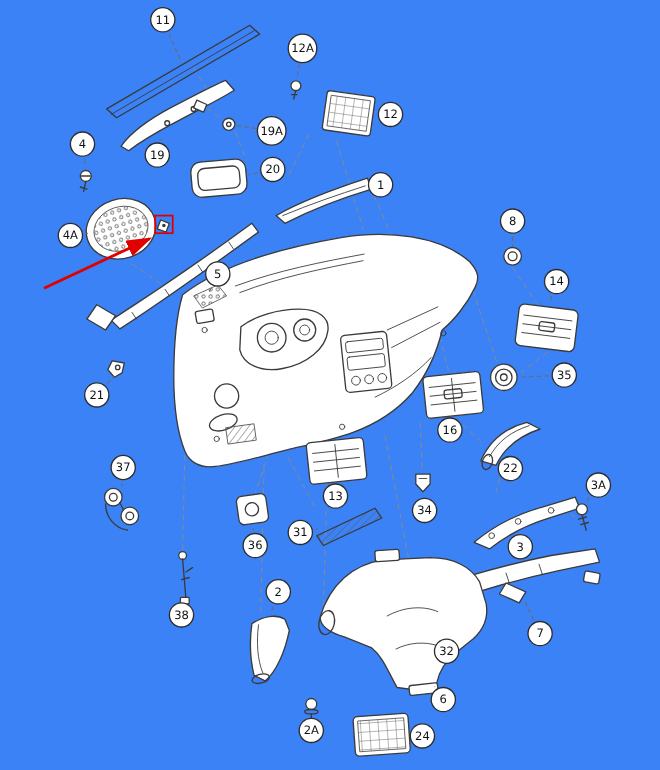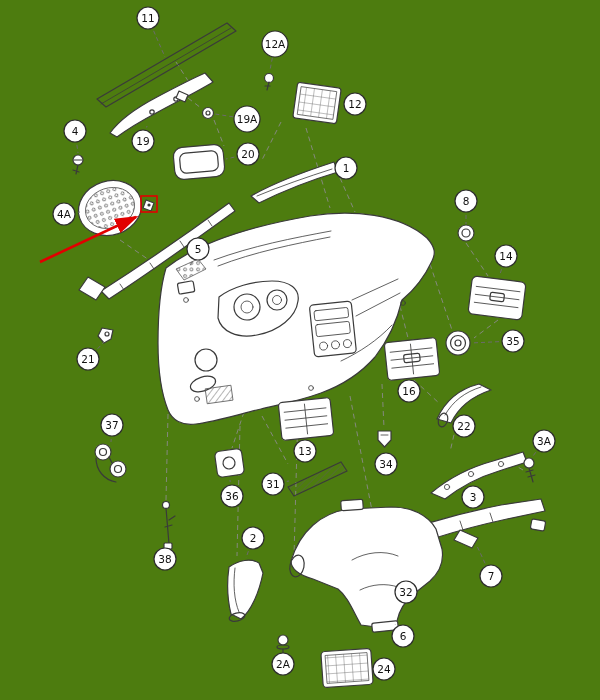--- a/index.html
+++ b/index.html
@@ -1,16 +1,16 @@
 <!DOCTYPE html>
 <html><head>
 <meta charset="utf-8">
 <style>
   html,body{margin:0;padding:0;background:#ffffff;}
-  .stage{position:relative;width:600px;height:700px;background:#4d7c0f;
+  .stage{position:relative;width:600px;height:700px;background:#3b82f6;
          font-family:"DejaVu Sans",sans-serif;overflow:hidden;text-align:center;}
   svg{display:block;}
   .ln{fill:none;stroke:#3a3a3a;stroke-width:1.2;stroke-linecap:round;stroke-linejoin:round;}
   .fw{fill:#ffffff;stroke:#3a3a3a;stroke-width:1.2;stroke-linejoin:round;}
   .thin{stroke-width:0.8;}
   .leader{stroke:#6b6b6b;stroke-width:1;stroke-dasharray:4 3;}
   .construction path{fill:none;stroke:#8a8a8a;stroke-width:0.9;stroke-dasharray:5 4;}
   .balloon{fill:#ffffff;stroke:#2c2c2c;stroke-width:1.2;}
   .balloon-label{font-family:"DejaVu Sans",sans-serif;font-size:10.5px;fill:#111111;text-anchor:middle;}
   .hl-box{fill:none;stroke-width:1.6;}

